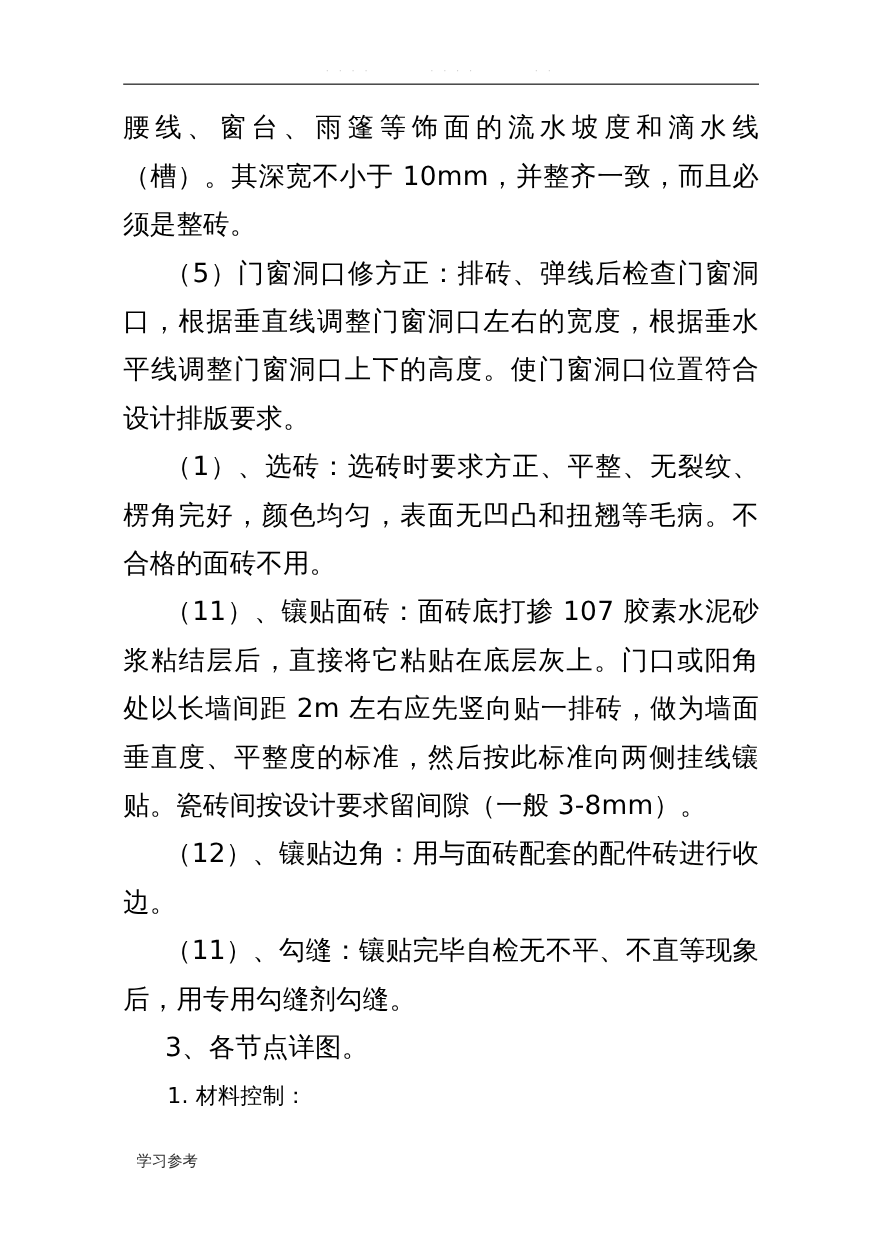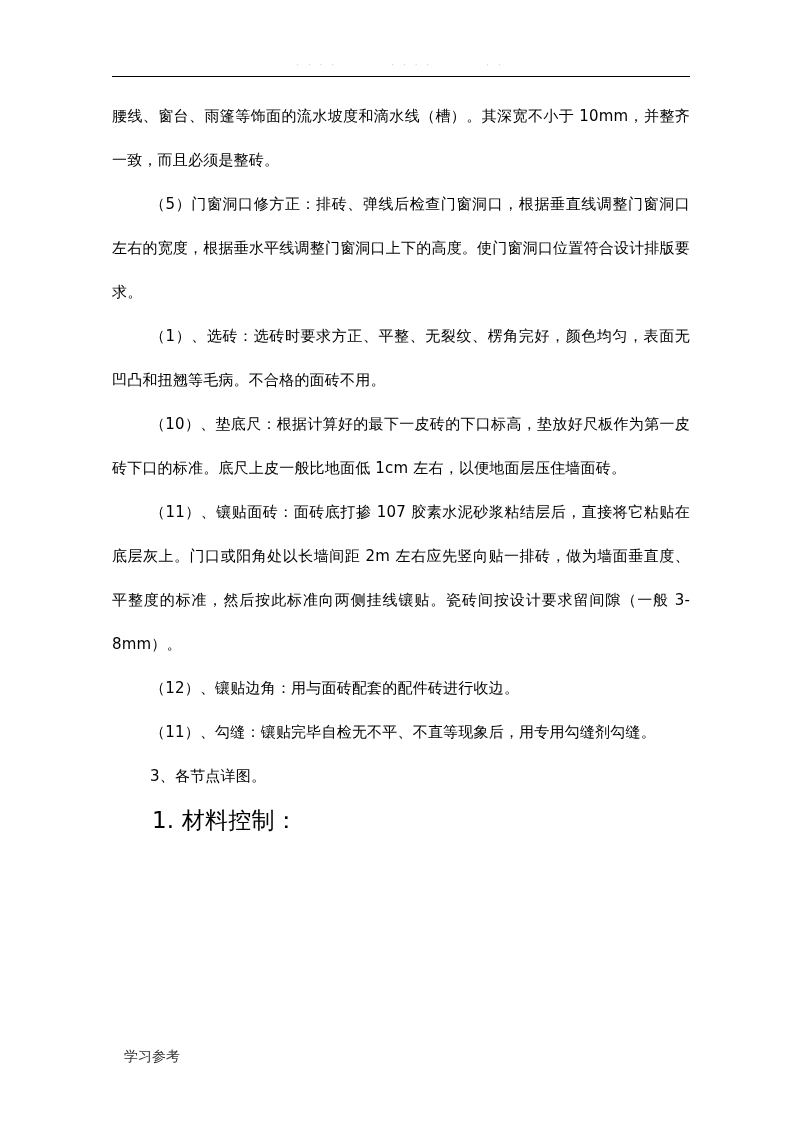--- a/index.html
+++ b/index.html
@@ -53,21 +53,21 @@
     border-top: 1.6px solid #000000;
   }
   .content {
     position: absolute;
     left: 112px;
     top: 94px;
     width: 578px;
   }
   p {
     margin: 0 0 0 0;
-    font-size: 15px;
+    font-size: 24px;
     line-height: 44px;
     text-align: justify;
     text-justify: inter-ideograph;
     letter-spacing: 0.2px;
     color: #000000;
   }
   p.indent {
     text-indent: 38px;
   }
   p.noindent {
@@ -78,21 +78,21 @@
     font-size: 19px;
     line-height: 44px;
     margin-top: 6px;
     text-indent: 38px;
   }
   .section-title .num {
     margin-right: 18px;
   }
   .sub-item {
     text-indent: 40px;
-    font-size: 23px;
+    font-size: 20px;
     line-height: 44px;
   }
   .footer {
     position: absolute;
     left: 124px;
     top: 1046px;
     width: 578px;
     font-size: 14px;
     color: #333333;
     line-height: 20px;
@@ -109,21 +109,20 @@
     <span>· ·</span>
   </div>
 
   <div class="header-rule"></div>
 
   <div class="content">
 
     <p class="noindent">腰线、窗台、雨篷等饰面的流水坡度和滴水线（槽）。其深宽不小于 10mm，并整齐一致，而且必须是整砖。</p>
     <p class="indent">（5）门窗洞口修方正：排砖、弹线后检查门窗洞口，根据垂直线调整门窗洞口左右的宽度，根据垂水平线调整门窗洞口上下的高度。使门窗洞口位置符合设计排版要求。</p>
     <p class="indent">（1）、选砖：选砖时要求方正、平整、无裂纹、楞角完好，颜色均匀，表面无凹凸和扭翘等毛病。不合格的面砖不用。</p>
-    <p class="indent">（10）、垫底尺：根据计算好的最下一皮砖的下口标高，垫放好尺板作为第一皮砖下口的标准。底尺上皮一般比地面低 1cm 左右，以便地面层压住墙面砖。</p>
     <p class="indent">（11）、镶贴面砖：面砖底打掺 107 胶素水泥砂浆粘结层后，直接将它粘贴在底层灰上。门口或阳角处以长墙间距 2m 左右应先竖向贴一排砖，做为墙面垂直度、平整度的标准，然后按此标准向两侧挂线镶贴。瓷砖间按设计要求留间隙（一般 3-8mm）。</p>
     <p class="indent">（12）、镶贴边角：用与面砖配套的配件砖进行收边。</p>
     <p class="indent">（11）、勾缝：镶贴完毕自检无不平、不直等现象后，用专用勾缝剂勾缝。</p>
     <p class="indent">3、各节点详图。</p>
 
 
     <p class="sub-item">1. 材料控制：</p>
 
   </div>
 

